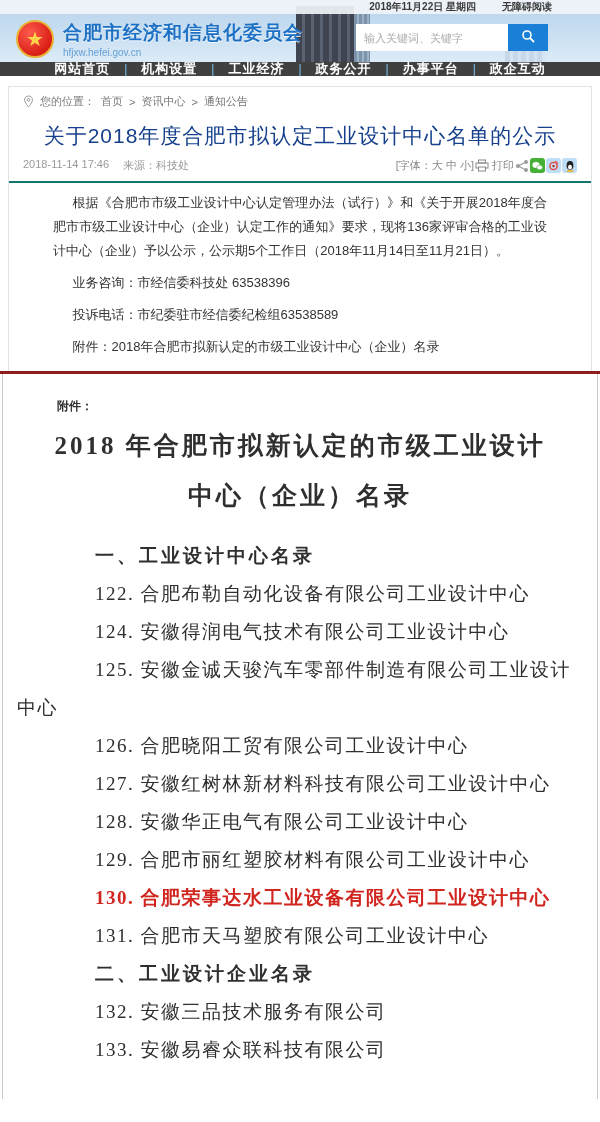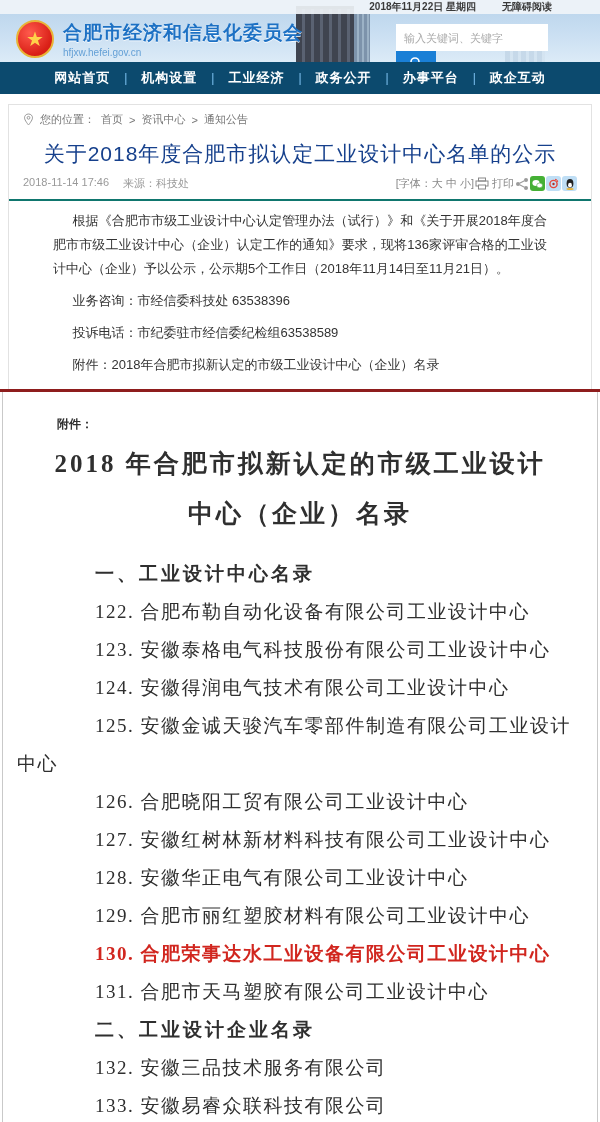--- a/index.html
+++ b/index.html
@@ -27,28 +27,28 @@
     gap:26px; padding-right:48px; font-size:10px; color:#3a3a3a; font-weight:bold;
   }
   .logo-row { position:absolute; left:16px; top:20px; display:flex; align-items:center; gap:9px; cursor:pointer; }
   .emblem { width:38px; height:38px; border-radius:50%;
     background:radial-gradient(circle at 35% 32%,#ff5a4d,#d91f16 70%);
     border:2px solid #e8b437; display:flex; align-items:center; justify-content:center;
     color:#ffd24a; font-size:20px; line-height:1; }
   .site-name { font-size:19px; font-weight:bold; color:#1d71c4; letter-spacing:1px;
     text-shadow:0 1px 0 rgba(255,255,255,.8); }
   .site-url { font-size:10px; color:#64a0d6; margin-top:1px; }
-  .search { position:absolute; right:52px; top:24px; display:flex;flex-direction:column; }
+  .search { position:absolute; right:52px; top:24px; display:flex; }
   .search input { width:152px; height:27px; border:0; padding:0 8px; font-size:11px;
     color:#333; background:#fff; outline:none; }
   .search input::placeholder { color:#aaa; }
   .search-btn { width:40px; height:27px; border:0; background:#1a7fd6; cursor:pointer;
     display:flex; align-items:center; justify-content:center; }
   
-  .nav { height:32px; background:#0c4a6e; display:flex; align-items:center;
+  .nav { height:14px; background:#404040; display:flex; align-items:center;
     justify-content:center; }
   .nav a { color:#fff; font-size:13px; font-weight:bold; text-decoration:none;
     padding:0 14px; letter-spacing:1px; cursor:pointer; }
   .nav .sep { color:#7cc0ef; font-size:12px; }
   
   .card { margin:10px 8px 0; height:285px; border:1px solid #e2e2e2; border-bottom:0;
     background:#fff; overflow:hidden; }
   .crumb { display:flex; align-items:center; gap:6px; padding:7px 14px 5px;
     font-size:11px; color:#777; }
   .crumb a { color:#777; text-decoration:none; cursor:pointer; }
@@ -215,21 +215,20 @@
 <div class="doc">
   <p class="doc-label">附件：</p>
   <div class="doc-title">
     <div>2018 年合肥市拟新认定的市级工业设计</div>
     <div>中心（企业）名录</div>
   </div>
 
   <div class="doc-list">
     <p class="heading">一、工业设计中心名录</p>
     <p>122. 合肥布勒自动化设备有限公司工业设计中心</p>
-    <p>123. 安徽泰格电气科技股份有限公司工业设计中心</p>
     <p>124. 安徽得润电气技术有限公司工业设计中心</p>
     <p>125. 安徽金诚天骏汽车零部件制造有限公司工业设计中心</p>
     <p>126. 合肥晓阳工贸有限公司工业设计中心</p>
     <p>127. 安徽红树林新材料科技有限公司工业设计中心</p>
     <p>128. 安徽华正电气有限公司工业设计中心</p>
     <p>129. 合肥市丽红塑胶材料有限公司工业设计中心</p>
     <p class="red">130. 合肥荣事达水工业设备有限公司工业设计中心</p>
     <p>131. 合肥市天马塑胶有限公司工业设计中心</p>
 
     <p class="heading">二、工业设计企业名录</p>

